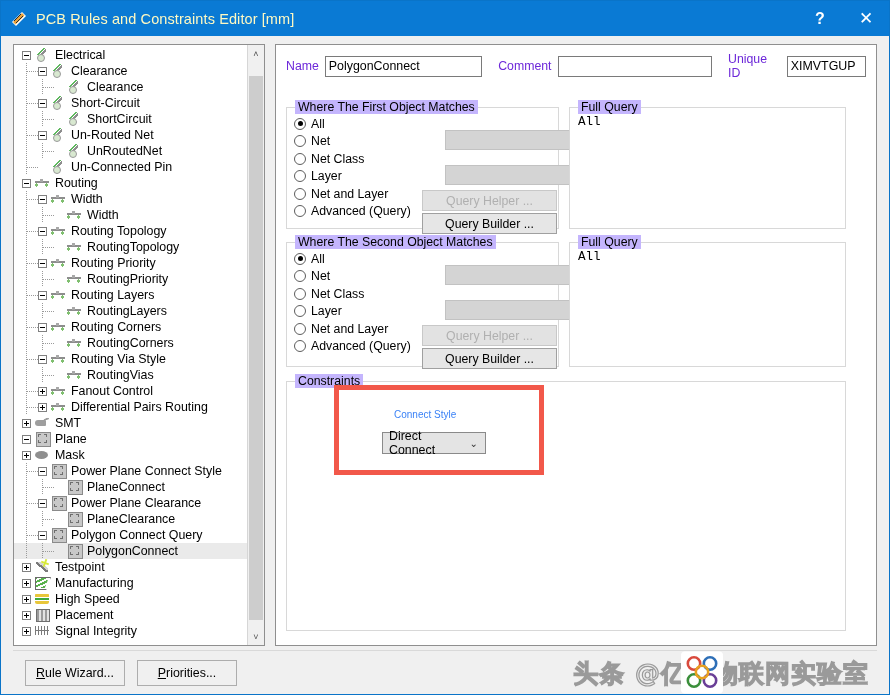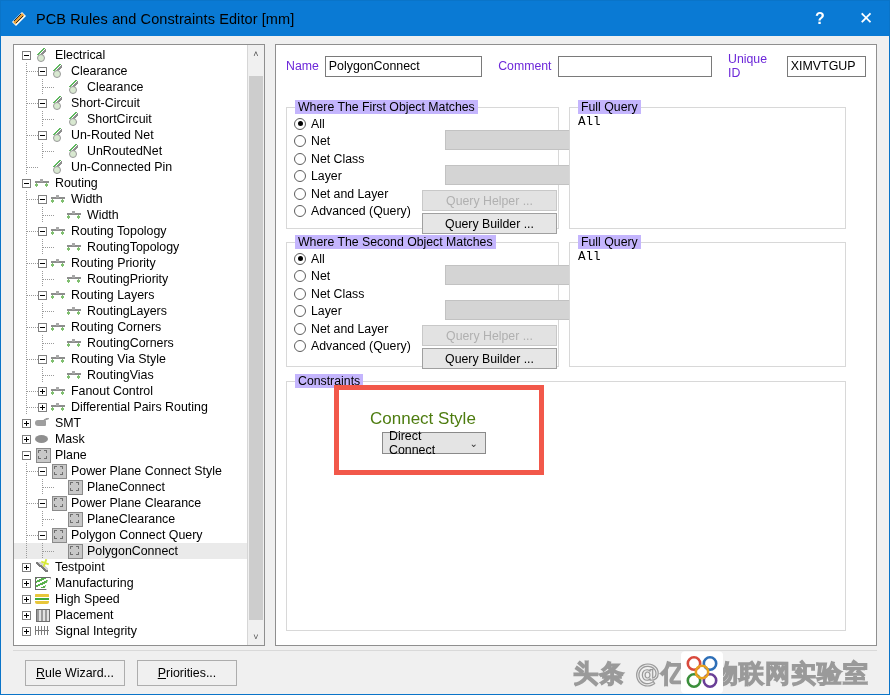--- a/index.html
+++ b/index.html
@@ -22,21 +22,21 @@
     height: 35px; min-height: 35px;
     background: #0a7ad4;
     display: flex; align-items: center;
     position: relative;
   }
   #title-icon {
     width: 18px; height: 18px; margin-left: 9px; margin-right: 8px;
     position: relative; flex: none;
   }
   #title-text {
-    color: #000000; font-size: 14.5px;
+    color: #fef9c3; font-size: 14.5px;
     letter-spacing: 0.1px; white-space: nowrap;
   }
   .tb-btn {
     width: 46px; height: 35px;
     display: flex; align-items: center; justify-content: center;
     color: #fff; font-size: 15px; flex: none;
   }
   #tb-spacer { flex: 1 1 auto; }
   #tb-help { font-size: 16px; font-weight: 600; }
   #tb-close { font-size: 17px; }
@@ -276,22 +276,22 @@
   }
   .btn {
     position: absolute; height: 21px;
     background: #e6e6e6; border: 1px solid #a0a0a0;
     display: flex; align-items: center; justify-content: center;
     font-size: 12.3px; color: #000;
   }
   .btn.dis { color: #b0b0b0; border-color: #c8c8c8; background: #e2e2e2; }
   
   #connect-style-label {
-    position: absolute; left: 83px; top: 27px;
-    font-size: 17px; color: #4d7c0f;
+    position: absolute; left: 107px; top: 27px;
+    font-size: 10px; color: #3b82f6;
   }
   #connect-combo {
     position: absolute; left: 95px; top: 50px;
     width: 104px; height: 22px;
     background: #e4e4e4; border: 1px solid #8a8a8a;
     display: flex; align-items: center;
     font-size: 12.4px; color: #000; padding-left: 6px;
   }
   #connect-combo .cv { flex: 1 1 auto; }
   #connect-combo .ca { color: #333; font-size: 10px; padding-right: 7px; }
@@ -570,29 +570,29 @@
               <div class="lbl">Differential Pairs Routing</div>
             </div>
             <div class="node">
               <div class="indent" style="width: 8px;"></div>
               <div class="expander plus"></div>
               <div class="ticon ic-smt"></div>
               <div class="lbl">SMT</div>
             </div>
             <div class="node">
               <div class="indent" style="width: 8px;"></div>
+              <div class="expander "></div>
+              <div class="ticon ic-plane"></div>
+              <div class="lbl">Plane</div>
+            </div>
+            <div class="node">
+              <div class="indent" style="width: 8px;"></div>
               <div class="expander plus"></div>
               <div class="ticon ic-mask"></div>
               <div class="lbl">Mask</div>
-            </div>
-            <div class="node">
-              <div class="indent" style="width: 8px;"></div>
-              <div class="expander "></div>
-              <div class="ticon ic-plane"></div>
-              <div class="lbl">Plane</div>
             </div>
             <div class="node">
               <div class="indent" style="width: 24px;">
                 <div class="vline" style="left: 12px;"></div>
                 <div class="hline" style="left: 13px; width: 12px;"></div>
               </div>
               <div class="expander "></div>
               <div class="ticon ic-plane"></div>
               <div class="lbl">Power Plane Connect Style</div>
             </div>

